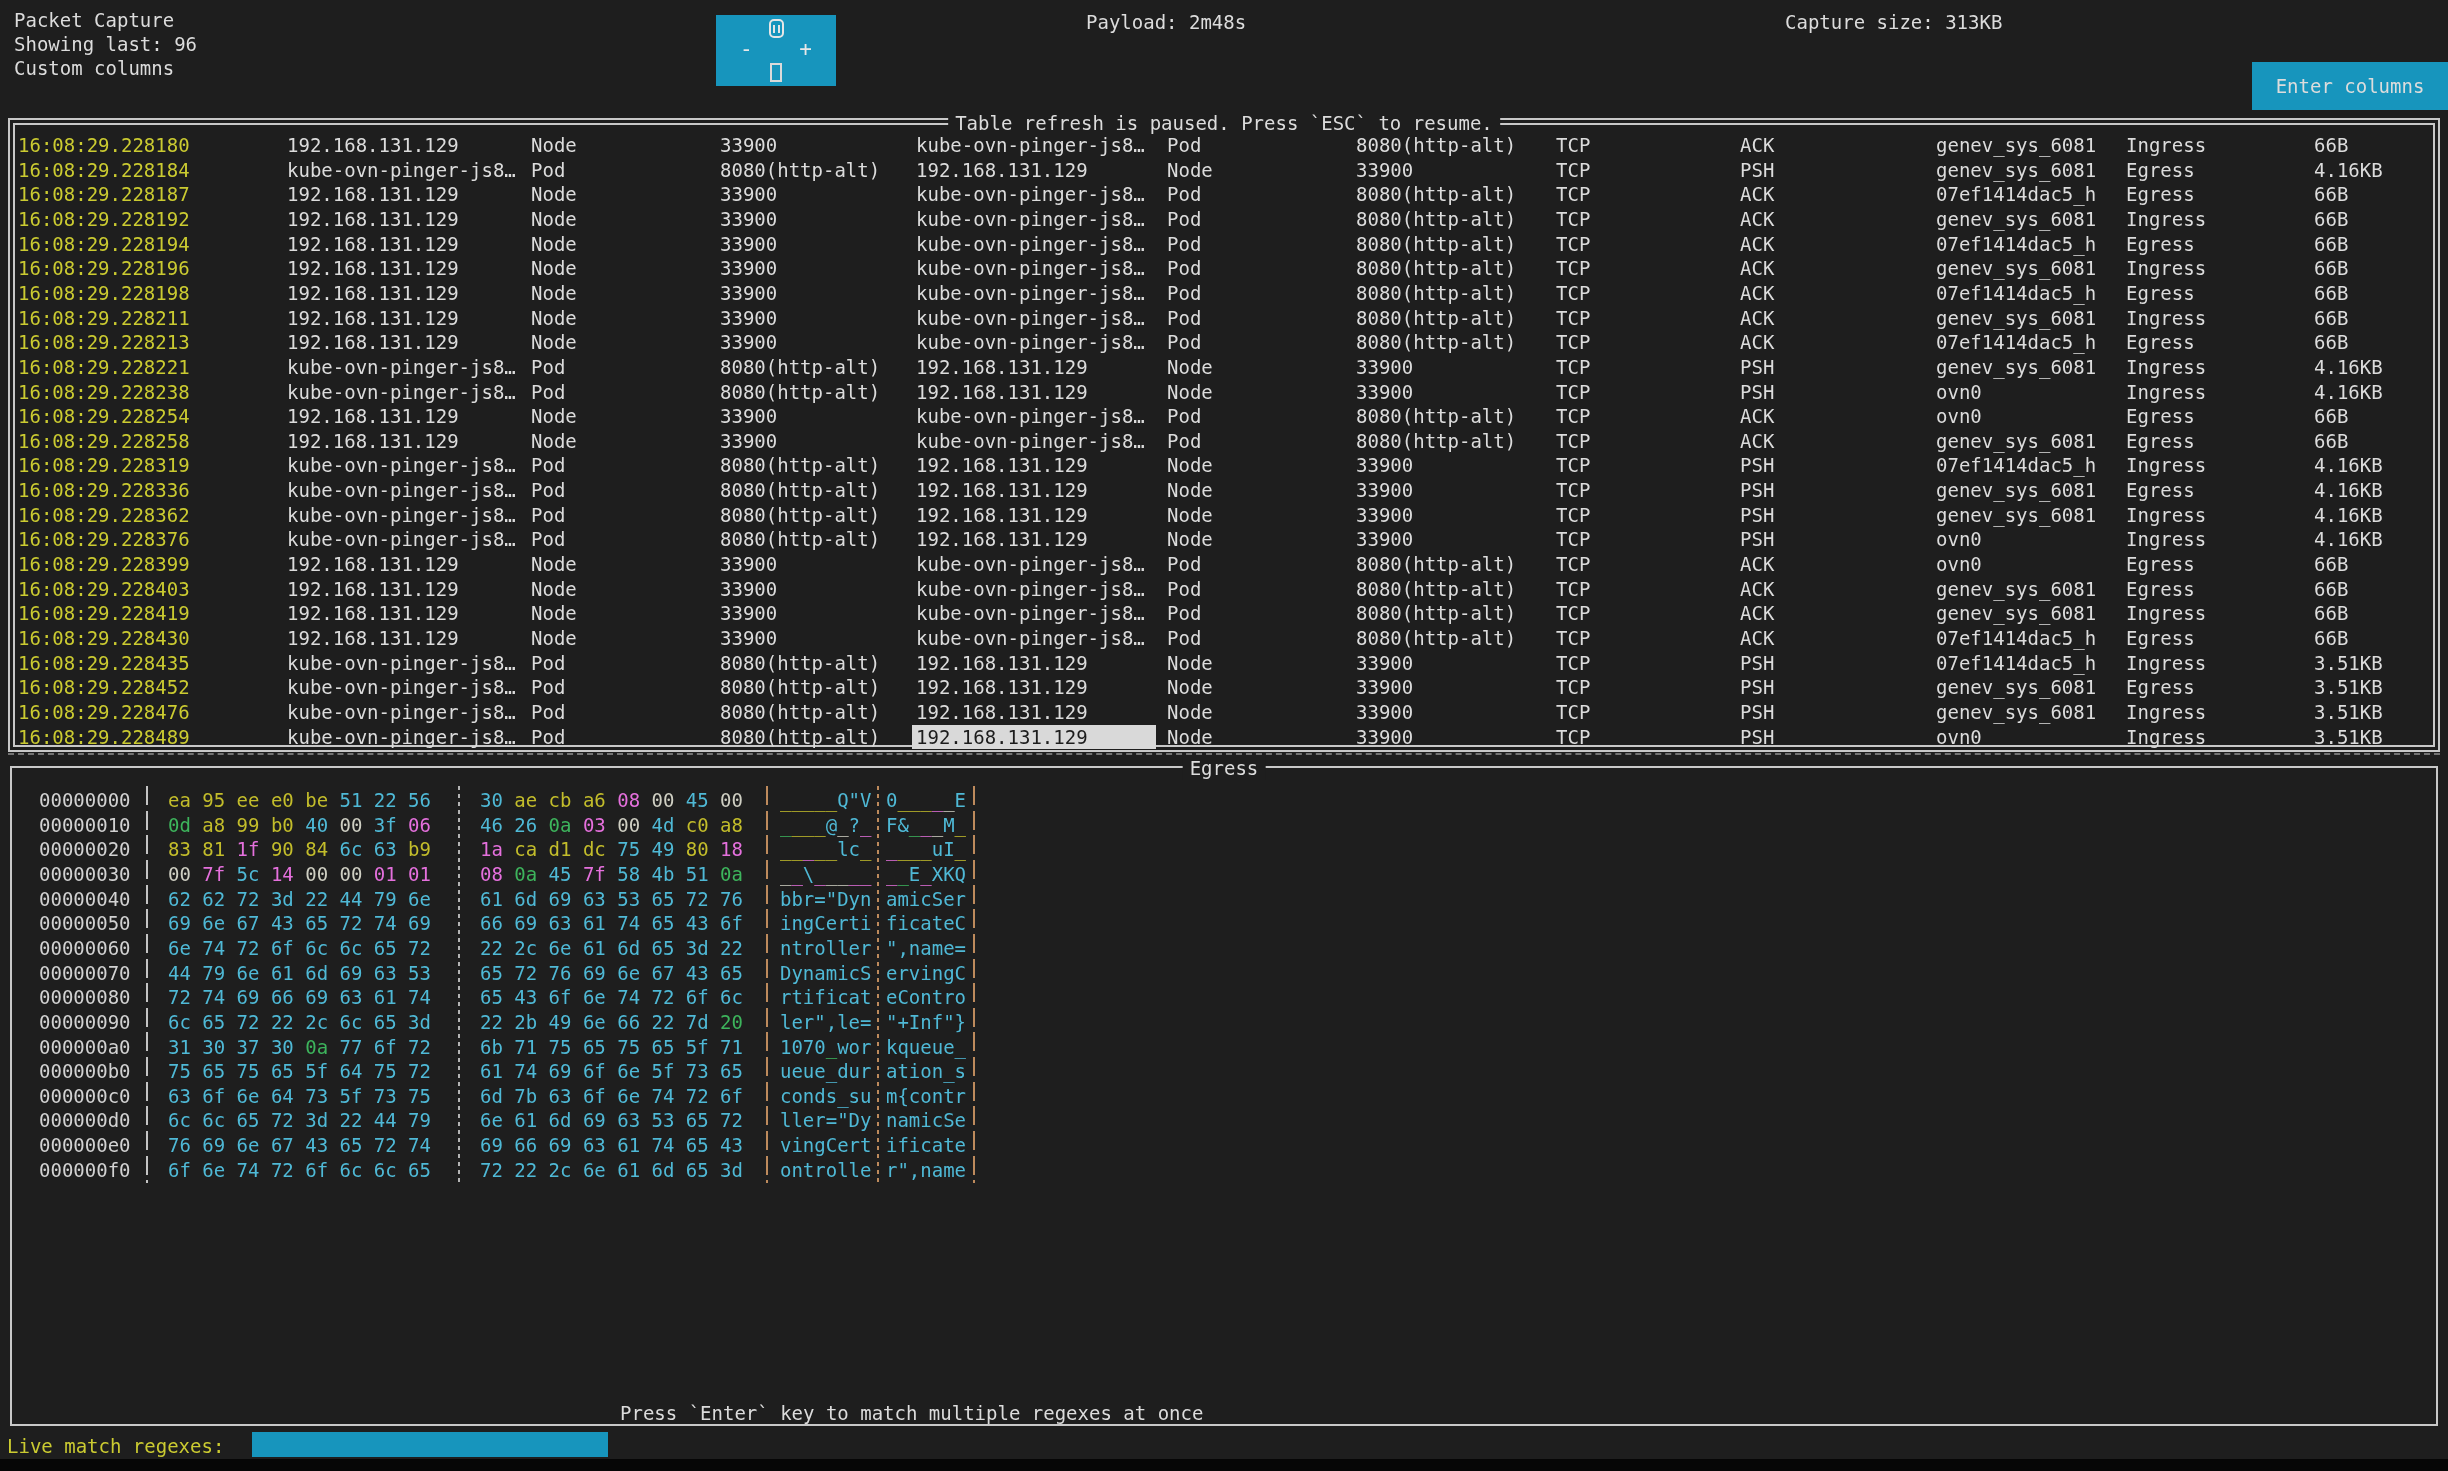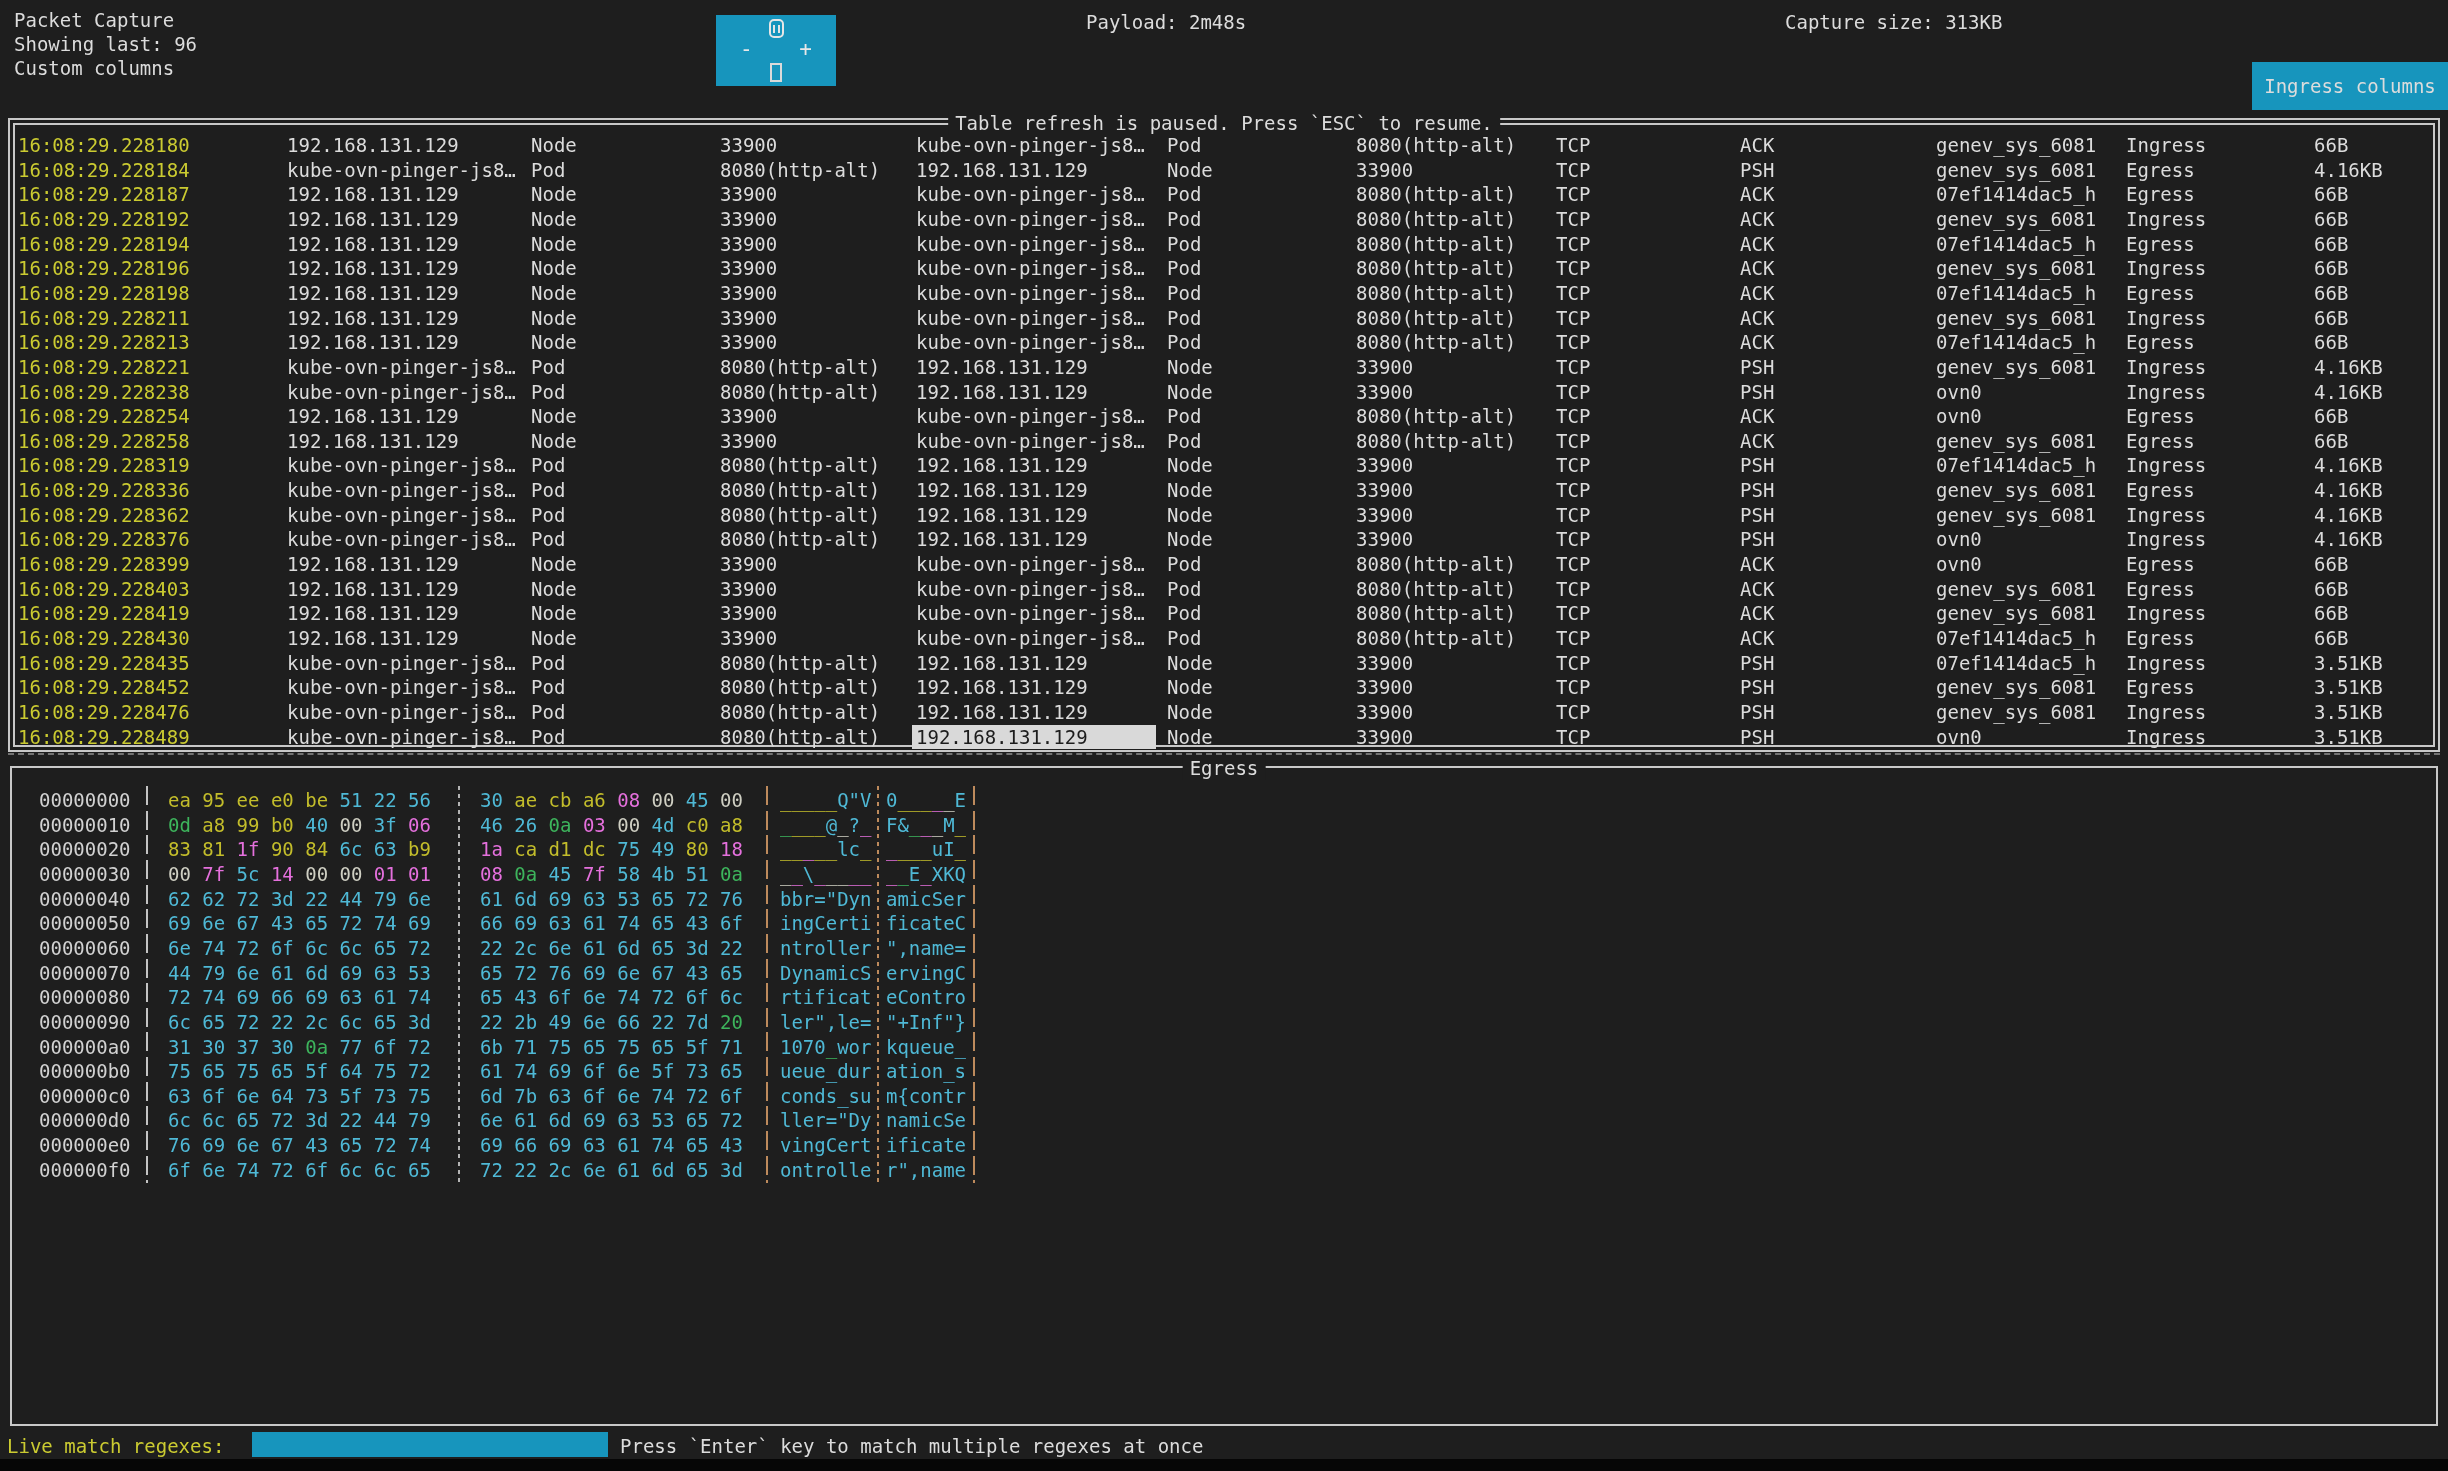--- a/index.html
+++ b/index.html
@@ -68,21 +68,21 @@
   .b-null{color:var(--hx-null)} .b-ws{color:var(--hx-ws)} .b-print{color:var(--hx-print)}
   .b-ctl{color:var(--hx-ctl)} .b-hi{color:var(--hx-hi)}
   .vbar{position:absolute;width:2px;top:18px;height:397px}
   .vbar.gray-solid{background:repeating-linear-gradient(to bottom,#c4c4c4 0 19px,transparent 19px 24.65px)}
   .vbar.gray-dash{background:repeating-linear-gradient(to bottom,#b5b5b5 0 4px,transparent 4px 8px)}
   .vbar.or-solid{background:repeating-linear-gradient(to bottom,var(--orange) 0 19px,transparent 19px 24.65px)}
   .vbar.or-dash{background:repeating-linear-gradient(to bottom,var(--orange) 0 4px,transparent 4px 8px)}
   
   .regex-label{left:7px;top:1434px;color:var(--yellow)}
   .regex-input{left:252px;top:1432px;width:356px;height:25px;background:var(--accent);cursor:text}
-  .regex-hint{left:620px;top:1434px}
+  .regex-hint{left:620px;top:1401px}
   .bottom-strip{left:0;top:1459px;width:2448px;height:12px;background:#060606}
 </style>
 </head>
 <body>
 
 <div>
 
   <div class="abs hdr-line1">Packet Capture</div>
   <div class="abs hdr-line2">Showing last: 96</div>
   <div class="abs hdr-line3">Custom columns</div>
@@ -95,21 +95,21 @@
       <span class="zw-minus">-</span>
       <span class="zw-plus">+</span>
     </div>
     <div class="zw-row">
       <span class="tofu"></span>
     </div>
   </div>
 
   <div class="abs duration">Payload: 2m48s</div>
   <div class="abs capsize">Capture size: 313KB</div>
-  <div class="abs manage-btn">Ingress columns</div>
+  <div class="abs manage-btn">Enter columns</div>
 
   <div class="abs table-panel">
     <div class="panel-title">Table refresh is paused. Press `ESC` to resume.</div>
     <div id="rows"><div class="trow" style="top: 0px;"><span class="cell c-time" style="left: -1px;">16:08:29.228180</span><span class="cell" style="left: 268px;">192.168.131.129</span><span class="cell" style="left: 512px;">Node</span><span class="cell" style="left: 701px;">33900</span><span class="cell" style="left: 897px;">kube-ovn-pinger-js8…</span><span class="cell" style="left: 1148px;">Pod</span><span class="cell" style="left: 1337px;">8080(http-alt)</span><span class="cell" style="left: 1537px;">TCP</span><span class="cell" style="left: 1721px;">ACK</span><span class="cell" style="left: 1917px;">genev_sys_6081</span><span class="cell" style="left: 2107px;">Ingress</span><span class="cell" style="left: 2295px;">66B</span></div><div class="trow" style="top: 24.65px;"><span class="cell c-time" style="left: -1px;">16:08:29.228184</span><span class="cell" style="left: 268px;">kube-ovn-pinger-js8…</span><span class="cell" style="left: 512px;">Pod</span><span class="cell" style="left: 701px;">8080(http-alt)</span><span class="cell" style="left: 897px;">192.168.131.129</span><span class="cell" style="left: 1148px;">Node</span><span class="cell" style="left: 1337px;">33900</span><span class="cell" style="left: 1537px;">TCP</span><span class="cell" style="left: 1721px;">PSH</span><span class="cell" style="left: 1917px;">genev_sys_6081</span><span class="cell" style="left: 2107px;">Egress</span><span class="cell" style="left: 2295px;">4.16KB</span></div><div class="trow" style="top: 49.3px;"><span class="cell c-time" style="left: -1px;">16:08:29.228187</span><span class="cell" style="left: 268px;">192.168.131.129</span><span class="cell" style="left: 512px;">Node</span><span class="cell" style="left: 701px;">33900</span><span class="cell" style="left: 897px;">kube-ovn-pinger-js8…</span><span class="cell" style="left: 1148px;">Pod</span><span class="cell" style="left: 1337px;">8080(http-alt)</span><span class="cell" style="left: 1537px;">TCP</span><span class="cell" style="left: 1721px;">ACK</span><span class="cell" style="left: 1917px;">07ef1414dac5_h</span><span class="cell" style="left: 2107px;">Egress</span><span class="cell" style="left: 2295px;">66B</span></div><div class="trow" style="top: 73.95px;"><span class="cell c-time" style="left: -1px;">16:08:29.228192</span><span class="cell" style="left: 268px;">192.168.131.129</span><span class="cell" style="left: 512px;">Node</span><span class="cell" style="left: 701px;">33900</span><span class="cell" style="left: 897px;">kube-ovn-pinger-js8…</span><span class="cell" style="left: 1148px;">Pod</span><span class="cell" style="left: 1337px;">8080(http-alt)</span><span class="cell" style="left: 1537px;">TCP</span><span class="cell" style="left: 1721px;">ACK</span><span class="cell" style="left: 1917px;">genev_sys_6081</span><span class="cell" style="left: 2107px;">Ingress</span><span class="cell" style="left: 2295px;">66B</span></div><div class="trow" style="top: 98.6px;"><span class="cell c-time" style="left: -1px;">16:08:29.228194</span><span class="cell" style="left: 268px;">192.168.131.129</span><span class="cell" style="left: 512px;">Node</span><span class="cell" style="left: 701px;">33900</span><span class="cell" style="left: 897px;">kube-ovn-pinger-js8…</span><span class="cell" style="left: 1148px;">Pod</span><span class="cell" style="left: 1337px;">8080(http-alt)</span><span class="cell" style="left: 1537px;">TCP</span><span class="cell" style="left: 1721px;">ACK</span><span class="cell" style="left: 1917px;">07ef1414dac5_h</span><span class="cell" style="left: 2107px;">Egress</span><span class="cell" style="left: 2295px;">66B</span></div><div class="trow" style="top: 123.25px;"><span class="cell c-time" style="left: -1px;">16:08:29.228196</span><span class="cell" style="left: 268px;">192.168.131.129</span><span class="cell" style="left: 512px;">Node</span><span class="cell" style="left: 701px;">33900</span><span class="cell" style="left: 897px;">kube-ovn-pinger-js8…</span><span class="cell" style="left: 1148px;">Pod</span><span class="cell" style="left: 1337px;">8080(http-alt)</span><span class="cell" style="left: 1537px;">TCP</span><span class="cell" style="left: 1721px;">ACK</span><span class="cell" style="left: 1917px;">genev_sys_6081</span><span class="cell" style="left: 2107px;">Ingress</span><span class="cell" style="left: 2295px;">66B</span></div><div class="trow" style="top: 147.9px;"><span class="cell c-time" style="left: -1px;">16:08:29.228198</span><span class="cell" style="left: 268px;">192.168.131.129</span><span class="cell" style="left: 512px;">Node</span><span class="cell" style="left: 701px;">33900</span><span class="cell" style="left: 897px;">kube-ovn-pinger-js8…</span><span class="cell" style="left: 1148px;">Pod</span><span class="cell" style="left: 1337px;">8080(http-alt)</span><span class="cell" style="left: 1537px;">TCP</span><span class="cell" style="left: 1721px;">ACK</span><span class="cell" style="left: 1917px;">07ef1414dac5_h</span><span class="cell" style="left: 2107px;">Egress</span><span class="cell" style="left: 2295px;">66B</span></div><div class="trow" style="top: 172.55px;"><span class="cell c-time" style="left: -1px;">16:08:29.228211</span><span class="cell" style="left: 268px;">192.168.131.129</span><span class="cell" style="left: 512px;">Node</span><span class="cell" style="left: 701px;">33900</span><span class="cell" style="left: 897px;">kube-ovn-pinger-js8…</span><span class="cell" style="left: 1148px;">Pod</span><span class="cell" style="left: 1337px;">8080(http-alt)</span><span class="cell" style="left: 1537px;">TCP</span><span class="cell" style="left: 1721px;">ACK</span><span class="cell" style="left: 1917px;">genev_sys_6081</span><span class="cell" style="left: 2107px;">Ingress</span><span class="cell" style="left: 2295px;">66B</span></div><div class="trow" style="top: 197.2px;"><span class="cell c-time" style="left: -1px;">16:08:29.228213</span><span class="cell" style="left: 268px;">192.168.131.129</span><span class="cell" style="left: 512px;">Node</span><span class="cell" style="left: 701px;">33900</span><span class="cell" style="left: 897px;">kube-ovn-pinger-js8…</span><span class="cell" style="left: 1148px;">Pod</span><span class="cell" style="left: 1337px;">8080(http-alt)</span><span class="cell" style="left: 1537px;">TCP</span><span class="cell" style="left: 1721px;">ACK</span><span class="cell" style="left: 1917px;">07ef1414dac5_h</span><span class="cell" style="left: 2107px;">Egress</span><span class="cell" style="left: 2295px;">66B</span></div><div class="trow" style="top: 221.85px;"><span class="cell c-time" style="left: -1px;">16:08:29.228221</span><span class="cell" style="left: 268px;">kube-ovn-pinger-js8…</span><span class="cell" style="left: 512px;">Pod</span><span class="cell" style="left: 701px;">8080(http-alt)</span><span class="cell" style="left: 897px;">192.168.131.129</span><span class="cell" style="left: 1148px;">Node</span><span class="cell" style="left: 1337px;">33900</span><span class="cell" style="left: 1537px;">TCP</span><span class="cell" style="left: 1721px;">PSH</span><span class="cell" style="left: 1917px;">genev_sys_6081</span><span class="cell" style="left: 2107px;">Ingress</span><span class="cell" style="left: 2295px;">4.16KB</span></div><div class="trow" style="top: 246.5px;"><span class="cell c-time" style="left: -1px;">16:08:29.228238</span><span class="cell" style="left: 268px;">kube-ovn-pinger-js8…</span><span class="cell" style="left: 512px;">Pod</span><span class="cell" style="left: 701px;">8080(http-alt)</span><span class="cell" style="left: 897px;">192.168.131.129</span><span class="cell" style="left: 1148px;">Node</span><span class="cell" style="left: 1337px;">33900</span><span class="cell" style="left: 1537px;">TCP</span><span class="cell" style="left: 1721px;">PSH</span><span class="cell" style="left: 1917px;">ovn0</span><span class="cell" style="left: 2107px;">Ingress</span><span class="cell" style="left: 2295px;">4.16KB</span></div><div class="trow" style="top: 271.15px;"><span class="cell c-time" style="left: -1px;">16:08:29.228254</span><span class="cell" style="left: 268px;">192.168.131.129</span><span class="cell" style="left: 512px;">Node</span><span class="cell" style="left: 701px;">33900</span><span class="cell" style="left: 897px;">kube-ovn-pinger-js8…</span><span class="cell" style="left: 1148px;">Pod</span><span class="cell" style="left: 1337px;">8080(http-alt)</span><span class="cell" style="left: 1537px;">TCP</span><span class="cell" style="left: 1721px;">ACK</span><span class="cell" style="left: 1917px;">ovn0</span><span class="cell" style="left: 2107px;">Egress</span><span class="cell" style="left: 2295px;">66B</span></div><div class="trow" style="top: 295.8px;"><span class="cell c-time" style="left: -1px;">16:08:29.228258</span><span class="cell" style="left: 268px;">192.168.131.129</span><span class="cell" style="left: 512px;">Node</span><span class="cell" style="left: 701px;">33900</span><span class="cell" style="left: 897px;">kube-ovn-pinger-js8…</span><span class="cell" style="left: 1148px;">Pod</span><span class="cell" style="left: 1337px;">8080(http-alt)</span><span class="cell" style="left: 1537px;">TCP</span><span class="cell" style="left: 1721px;">ACK</span><span class="cell" style="left: 1917px;">genev_sys_6081</span><span class="cell" style="left: 2107px;">Egress</span><span class="cell" style="left: 2295px;">66B</span></div><div class="trow" style="top: 320.45px;"><span class="cell c-time" style="left: -1px;">16:08:29.228319</span><span class="cell" style="left: 268px;">kube-ovn-pinger-js8…</span><span class="cell" style="left: 512px;">Pod</span><span class="cell" style="left: 701px;">8080(http-alt)</span><span class="cell" style="left: 897px;">192.168.131.129</span><span class="cell" style="left: 1148px;">Node</span><span class="cell" style="left: 1337px;">33900</span><span class="cell" style="left: 1537px;">TCP</span><span class="cell" style="left: 1721px;">PSH</span><span class="cell" style="left: 1917px;">07ef1414dac5_h</span><span class="cell" style="left: 2107px;">Ingress</span><span class="cell" style="left: 2295px;">4.16KB</span></div><div class="trow" style="top: 345.1px;"><span class="cell c-time" style="left: -1px;">16:08:29.228336</span><span class="cell" style="left: 268px;">kube-ovn-pinger-js8…</span><span class="cell" style="left: 512px;">Pod</span><span class="cell" style="left: 701px;">8080(http-alt)</span><span class="cell" style="left: 897px;">192.168.131.129</span><span class="cell" style="left: 1148px;">Node</span><span class="cell" style="left: 1337px;">33900</span><span class="cell" style="left: 1537px;">TCP</span><span class="cell" style="left: 1721px;">PSH</span><span class="cell" style="left: 1917px;">genev_sys_6081</span><span class="cell" style="left: 2107px;">Egress</span><span class="cell" style="left: 2295px;">4.16KB</span></div><div class="trow" style="top: 369.75px;"><span class="cell c-time" style="left: -1px;">16:08:29.228362</span><span class="cell" style="left: 268px;">kube-ovn-pinger-js8…</span><span class="cell" style="left: 512px;">Pod</span><span class="cell" style="left: 701px;">8080(http-alt)</span><span class="cell" style="left: 897px;">192.168.131.129</span><span class="cell" style="left: 1148px;">Node</span><span class="cell" style="left: 1337px;">33900</span><span class="cell" style="left: 1537px;">TCP</span><span class="cell" style="left: 1721px;">PSH</span><span class="cell" style="left: 1917px;">genev_sys_6081</span><span class="cell" style="left: 2107px;">Ingress</span><span class="cell" style="left: 2295px;">4.16KB</span></div><div class="trow" style="top: 394.4px;"><span class="cell c-time" style="left: -1px;">16:08:29.228376</span><span class="cell" style="left: 268px;">kube-ovn-pinger-js8…</span><span class="cell" style="left: 512px;">Pod</span><span class="cell" style="left: 701px;">8080(http-alt)</span><span class="cell" style="left: 897px;">192.168.131.129</span><span class="cell" style="left: 1148px;">Node</span><span class="cell" style="left: 1337px;">33900</span><span class="cell" style="left: 1537px;">TCP</span><span class="cell" style="left: 1721px;">PSH</span><span class="cell" style="left: 1917px;">ovn0</span><span class="cell" style="left: 2107px;">Ingress</span><span class="cell" style="left: 2295px;">4.16KB</span></div><div class="trow" style="top: 419.05px;"><span class="cell c-time" style="left: -1px;">16:08:29.228399</span><span class="cell" style="left: 268px;">192.168.131.129</span><span class="cell" style="left: 512px;">Node</span><span class="cell" style="left: 701px;">33900</span><span class="cell" style="left: 897px;">kube-ovn-pinger-js8…</span><span class="cell" style="left: 1148px;">Pod</span><span class="cell" style="left: 1337px;">8080(http-alt)</span><span class="cell" style="left: 1537px;">TCP</span><span class="cell" style="left: 1721px;">ACK</span><span class="cell" style="left: 1917px;">ovn0</span><span class="cell" style="left: 2107px;">Egress</span><span class="cell" style="left: 2295px;">66B</span></div><div class="trow" style="top: 443.7px;"><span class="cell c-time" style="left: -1px;">16:08:29.228403</span><span class="cell" style="left: 268px;">192.168.131.129</span><span class="cell" style="left: 512px;">Node</span><span class="cell" style="left: 701px;">33900</span><span class="cell" style="left: 897px;">kube-ovn-pinger-js8…</span><span class="cell" style="left: 1148px;">Pod</span><span class="cell" style="left: 1337px;">8080(http-alt)</span><span class="cell" style="left: 1537px;">TCP</span><span class="cell" style="left: 1721px;">ACK</span><span class="cell" style="left: 1917px;">genev_sys_6081</span><span class="cell" style="left: 2107px;">Egress</span><span class="cell" style="left: 2295px;">66B</span></div><div class="trow" style="top: 468.35px;"><span class="cell c-time" style="left: -1px;">16:08:29.228419</span><span class="cell" style="left: 268px;">192.168.131.129</span><span class="cell" style="left: 512px;">Node</span><span class="cell" style="left: 701px;">33900</span><span class="cell" style="left: 897px;">kube-ovn-pinger-js8…</span><span class="cell" style="left: 1148px;">Pod</span><span class="cell" style="left: 1337px;">8080(http-alt)</span><span class="cell" style="left: 1537px;">TCP</span><span class="cell" style="left: 1721px;">ACK</span><span class="cell" style="left: 1917px;">genev_sys_6081</span><span class="cell" style="left: 2107px;">Ingress</span><span class="cell" style="left: 2295px;">66B</span></div><div class="trow" style="top: 493px;"><span class="cell c-time" style="left: -1px;">16:08:29.228430</span><span class="cell" style="left: 268px;">192.168.131.129</span><span class="cell" style="left: 512px;">Node</span><span class="cell" style="left: 701px;">33900</span><span class="cell" style="left: 897px;">kube-ovn-pinger-js8…</span><span class="cell" style="left: 1148px;">Pod</span><span class="cell" style="left: 1337px;">8080(http-alt)</span><span class="cell" style="left: 1537px;">TCP</span><span class="cell" style="left: 1721px;">ACK</span><span class="cell" style="left: 1917px;">07ef1414dac5_h</span><span class="cell" style="left: 2107px;">Egress</span><span class="cell" style="left: 2295px;">66B</span></div><div class="trow" style="top: 517.65px;"><span class="cell c-time" style="left: -1px;">16:08:29.228435</span><span class="cell" style="left: 268px;">kube-ovn-pinger-js8…</span><span class="cell" style="left: 512px;">Pod</span><span class="cell" style="left: 701px;">8080(http-alt)</span><span class="cell" style="left: 897px;">192.168.131.129</span><span class="cell" style="left: 1148px;">Node</span><span class="cell" style="left: 1337px;">33900</span><span class="cell" style="left: 1537px;">TCP</span><span class="cell" style="left: 1721px;">PSH</span><span class="cell" style="left: 1917px;">07ef1414dac5_h</span><span class="cell" style="left: 2107px;">Ingress</span><span class="cell" style="left: 2295px;">3.51KB</span></div><div class="trow" style="top: 542.3px;"><span class="cell c-time" style="left: -1px;">16:08:29.228452</span><span class="cell" style="left: 268px;">kube-ovn-pinger-js8…</span><span class="cell" style="left: 512px;">Pod</span><span class="cell" style="left: 701px;">8080(http-alt)</span><span class="cell" style="left: 897px;">192.168.131.129</span><span class="cell" style="left: 1148px;">Node</span><span class="cell" style="left: 1337px;">33900</span><span class="cell" style="left: 1537px;">TCP</span><span class="cell" style="left: 1721px;">PSH</span><span class="cell" style="left: 1917px;">genev_sys_6081</span><span class="cell" style="left: 2107px;">Egress</span><span class="cell" style="left: 2295px;">3.51KB</span></div><div class="trow" style="top: 566.95px;"><span class="cell c-time" style="left: -1px;">16:08:29.228476</span><span class="cell" style="left: 268px;">kube-ovn-pinger-js8…</span><span class="cell" style="left: 512px;">Pod</span><span class="cell" style="left: 701px;">8080(http-alt)</span><span class="cell" style="left: 897px;">192.168.131.129</span><span class="cell" style="left: 1148px;">Node</span><span class="cell" style="left: 1337px;">33900</span><span class="cell" style="left: 1537px;">TCP</span><span class="cell" style="left: 1721px;">PSH</span><span class="cell" style="left: 1917px;">genev_sys_6081</span><span class="cell" style="left: 2107px;">Ingress</span><span class="cell" style="left: 2295px;">3.51KB</span></div><div class="trow" style="top: 591.6px;"><span class="cell c-time" style="left: -1px;">16:08:29.228489</span><span class="cell" style="left: 268px;">kube-ovn-pinger-js8…</span><span class="cell" style="left: 512px;">Pod</span><span class="cell" style="left: 701px;">8080(http-alt)</span><span class="cell hl" style="left: 897px;">192.168.131.129</span><span class="cell" style="left: 1148px;">Node</span><span class="cell" style="left: 1337px;">33900</span><span class="cell" style="left: 1537px;">TCP</span><span class="cell" style="left: 1721px;">PSH</span><span class="cell" style="left: 1917px;">ovn0</span><span class="cell" style="left: 2107px;">Ingress</span><span class="cell" style="left: 2295px;">3.51KB</span></div></div>
   </div>
   <div class="abs hscrollbar"></div>
 
   <div class="abs payload-panel">
     <div class="panel-title">Egress</div>
     <div id="hexrows"><div class="hexrow" style="top: 20px;"><span class="offset" style="left: 27px;">00000000</span><span class="hb b-hi" style="left: 156px;">ea</span><span class="hb b-hi" style="left: 190.3px;">95</span><span class="hb b-hi" style="left: 224.6px;">ee</span><span class="hb b-hi" style="left: 258.9px;">e0</span><span class="hb b-hi" style="left: 293.2px;">be</span><span class="hb b-print" style="left: 327.5px;">51</span><span class="hb b-print" style="left: 361.8px;">22</span><span class="hb b-print" style="left: 396.1px;">56</span><span class="hb b-print" style="left: 468px;">30</span><span class="hb b-hi" style="left: 502.3px;">ae</span><span class="hb b-hi" style="left: 536.6px;">cb</span><span class="hb b-hi" style="left: 570.9px;">a6</span><span class="hb b-ctl" style="left: 605.2px;">08</span><span class="hb b-null" style="left: 639.5px;">00</span><span class="hb b-print" style="left: 673.8px;">45</span><span class="hb b-null" style="left: 708.1px;">00</span><span class="ac b-hi" style="left: 768px;">_</span><span class="ac b-hi" style="left: 779.43px;">_</span><span class="ac b-hi" style="left: 790.86px;">_</span><span class="ac b-hi" style="left: 802.29px;">_</span><span class="ac b-hi" style="left: 813.72px;">_</span><span class="ac b-print" style="left: 825.15px;">Q</span><span class="ac b-print" style="left: 836.58px;">"</span><span class="ac b-print" style="left: 848.01px;">V</span><span class="ac b-print" style="left: 874px;">0</span><span class="ac b-hi" style="left: 885.43px;">_</span><span class="ac b-hi" style="left: 896.86px;">_</span><span class="ac b-hi" style="left: 908.29px;">_</span><span class="ac b-ctl" style="left: 919.72px;">_</span><span class="ac b-null" style="left: 931.15px;">_</span><span class="ac b-print" style="left: 942.58px;">E</span></div><div class="hexrow" style="top: 44.65px;"><span class="offset" style="left: 27px;">00000010</span><span class="hb b-ws" style="left: 156px;">0d</span><span class="hb b-hi" style="left: 190.3px;">a8</span><span class="hb b-hi" style="left: 224.6px;">99</span><span class="hb b-hi" style="left: 258.9px;">b0</span><span class="hb b-print" style="left: 293.2px;">40</span><span class="hb b-null" style="left: 327.5px;">00</span><span class="hb b-print" style="left: 361.8px;">3f</span><span class="hb b-ctl" style="left: 396.1px;">06</span><span class="hb b-print" style="left: 468px;">46</span><span class="hb b-print" style="left: 502.3px;">26</span><span class="hb b-ws" style="left: 536.6px;">0a</span><span class="hb b-ctl" style="left: 570.9px;">03</span><span class="hb b-null" style="left: 605.2px;">00</span><span class="hb b-print" style="left: 639.5px;">4d</span><span class="hb b-hi" style="left: 673.8px;">c0</span><span class="hb b-hi" style="left: 708.1px;">a8</span><span class="ac b-ws" style="left: 768px;">_</span><span class="ac b-hi" style="left: 779.43px;">_</span><span class="ac b-hi" style="left: 790.86px;">_</span><span class="ac b-hi" style="left: 802.29px;">_</span><span class="ac b-print" style="left: 813.72px;">@</span><span class="ac b-null" style="left: 825.15px;">_</span><span class="ac b-print" style="left: 836.58px;">?</span><span class="ac b-ctl" style="left: 848.01px;">_</span><span class="ac b-print" style="left: 874px;">F</span><span class="ac b-print" style="left: 885.43px;">&amp;</span><span class="ac b-ws" style="left: 896.86px;">_</span><span class="ac b-ctl" style="left: 908.29px;">_</span><span class="ac b-null" style="left: 919.72px;">_</span><span class="ac b-print" style="left: 931.15px;">M</span><span class="ac b-hi" style="left: 942.58px;">_</span></div><div class="hexrow" style="top: 69.3px;"><span class="offset" style="left: 27px;">00000020</span><span class="hb b-hi" style="left: 156px;">83</span><span class="hb b-hi" style="left: 190.3px;">81</span><span class="hb b-ctl" style="left: 224.6px;">1f</span><span class="hb b-hi" style="left: 258.9px;">90</span><span class="hb b-hi" style="left: 293.2px;">84</span><span class="hb b-print" style="left: 327.5px;">6c</span><span class="hb b-print" style="left: 361.8px;">63</span><span class="hb b-hi" style="left: 396.1px;">b9</span><span class="hb b-ctl" style="left: 468px;">1a</span><span class="hb b-hi" style="left: 502.3px;">ca</span><span class="hb b-hi" style="left: 536.6px;">d1</span><span class="hb b-hi" style="left: 570.9px;">dc</span><span class="hb b-print" style="left: 605.2px;">75</span><span class="hb b-print" style="left: 639.5px;">49</span><span class="hb b-hi" style="left: 673.8px;">80</span><span class="hb b-ctl" style="left: 708.1px;">18</span><span class="ac b-hi" style="left: 768px;">_</span><span class="ac b-hi" style="left: 779.43px;">_</span><span class="ac b-ctl" style="left: 790.86px;">_</span><span class="ac b-hi" style="left: 802.29px;">_</span><span class="ac b-hi" style="left: 813.72px;">_</span><span class="ac b-print" style="left: 825.15px;">l</span><span class="ac b-print" style="left: 836.58px;">c</span><span class="ac b-hi" style="left: 848.01px;">_</span><span class="ac b-ctl" style="left: 874px;">_</span><span class="ac b-hi" style="left: 885.43px;">_</span><span class="ac b-hi" style="left: 896.86px;">_</span><span class="ac b-hi" style="left: 908.29px;">_</span><span class="ac b-print" style="left: 919.72px;">u</span><span class="ac b-print" style="left: 931.15px;">I</span><span class="ac b-hi" style="left: 942.58px;">_</span></div><div class="hexrow" style="top: 93.95px;"><span class="offset" style="left: 27px;">00000030</span><span class="hb b-null" style="left: 156px;">00</span><span class="hb b-ctl" style="left: 190.3px;">7f</span><span class="hb b-print" style="left: 224.6px;">5c</span><span class="hb b-ctl" style="left: 258.9px;">14</span><span class="hb b-null" style="left: 293.2px;">00</span><span class="hb b-null" style="left: 327.5px;">00</span><span class="hb b-ctl" style="left: 361.8px;">01</span><span class="hb b-ctl" style="left: 396.1px;">01</span><span class="hb b-ctl" style="left: 468px;">08</span><span class="hb b-ws" style="left: 502.3px;">0a</span><span class="hb b-print" style="left: 536.6px;">45</span><span class="hb b-ctl" style="left: 570.9px;">7f</span><span class="hb b-print" style="left: 605.2px;">58</span><span class="hb b-print" style="left: 639.5px;">4b</span><span class="hb b-print" style="left: 673.8px;">51</span><span class="hb b-ws" style="left: 708.1px;">0a</span><span class="ac b-null" style="left: 768px;">_</span><span class="ac b-ctl" style="left: 779.43px;">_</span><span class="ac b-print" style="left: 790.86px;">\</span><span class="ac b-ctl" style="left: 802.29px;">_</span><span class="ac b-null" style="left: 813.72px;">_</span><span class="ac b-null" style="left: 825.15px;">_</span><span class="ac b-ctl" style="left: 836.58px;">_</span><span class="ac b-ctl" style="left: 848.01px;">_</span><span class="ac b-ctl" style="left: 874px;">_</span><span class="ac b-ws" style="left: 885.43px;">_</span><span class="ac b-print" style="left: 896.86px;">E</span><span class="ac b-ctl" style="left: 908.29px;">_</span><span class="ac b-print" style="left: 919.72px;">X</span><span class="ac b-print" style="left: 931.15px;">K</span><span class="ac b-print" style="left: 942.58px;">Q</span></div><div class="hexrow" style="top: 118.6px;"><span class="offset" style="left: 27px;">00000040</span><span class="hb b-print" style="left: 156px;">62</span><span class="hb b-print" style="left: 190.3px;">62</span><span class="hb b-print" style="left: 224.6px;">72</span><span class="hb b-print" style="left: 258.9px;">3d</span><span class="hb b-print" style="left: 293.2px;">22</span><span class="hb b-print" style="left: 327.5px;">44</span><span class="hb b-print" style="left: 361.8px;">79</span><span class="hb b-print" style="left: 396.1px;">6e</span><span class="hb b-print" style="left: 468px;">61</span><span class="hb b-print" style="left: 502.3px;">6d</span><span class="hb b-print" style="left: 536.6px;">69</span><span class="hb b-print" style="left: 570.9px;">63</span><span class="hb b-print" style="left: 605.2px;">53</span><span class="hb b-print" style="left: 639.5px;">65</span><span class="hb b-print" style="left: 673.8px;">72</span><span class="hb b-print" style="left: 708.1px;">76</span><span class="ac b-print" style="left: 768px;">b</span><span class="ac b-print" style="left: 779.43px;">b</span><span class="ac b-print" style="left: 790.86px;">r</span><span class="ac b-print" style="left: 802.29px;">=</span><span class="ac b-print" style="left: 813.72px;">"</span><span class="ac b-print" style="left: 825.15px;">D</span><span class="ac b-print" style="left: 836.58px;">y</span><span class="ac b-print" style="left: 848.01px;">n</span><span class="ac b-print" style="left: 874px;">a</span><span class="ac b-print" style="left: 885.43px;">m</span><span class="ac b-print" style="left: 896.86px;">i</span><span class="ac b-print" style="left: 908.29px;">c</span><span class="ac b-print" style="left: 919.72px;">S</span><span class="ac b-print" style="left: 931.15px;">e</span><span class="ac b-print" style="left: 942.58px;">r</span></div><div class="hexrow" style="top: 143.25px;"><span class="offset" style="left: 27px;">00000050</span><span class="hb b-print" style="left: 156px;">69</span><span class="hb b-print" style="left: 190.3px;">6e</span><span class="hb b-print" style="left: 224.6px;">67</span><span class="hb b-print" style="left: 258.9px;">43</span><span class="hb b-print" style="left: 293.2px;">65</span><span class="hb b-print" style="left: 327.5px;">72</span><span class="hb b-print" style="left: 361.8px;">74</span><span class="hb b-print" style="left: 396.1px;">69</span><span class="hb b-print" style="left: 468px;">66</span><span class="hb b-print" style="left: 502.3px;">69</span><span class="hb b-print" style="left: 536.6px;">63</span><span class="hb b-print" style="left: 570.9px;">61</span><span class="hb b-print" style="left: 605.2px;">74</span><span class="hb b-print" style="left: 639.5px;">65</span><span class="hb b-print" style="left: 673.8px;">43</span><span class="hb b-print" style="left: 708.1px;">6f</span><span class="ac b-print" style="left: 768px;">i</span><span class="ac b-print" style="left: 779.43px;">n</span><span class="ac b-print" style="left: 790.86px;">g</span><span class="ac b-print" style="left: 802.29px;">C</span><span class="ac b-print" style="left: 813.72px;">e</span><span class="ac b-print" style="left: 825.15px;">r</span><span class="ac b-print" style="left: 836.58px;">t</span><span class="ac b-print" style="left: 848.01px;">i</span><span class="ac b-print" style="left: 874px;">f</span><span class="ac b-print" style="left: 885.43px;">i</span><span class="ac b-print" style="left: 896.86px;">c</span><span class="ac b-print" style="left: 908.29px;">a</span><span class="ac b-print" style="left: 919.72px;">t</span><span class="ac b-print" style="left: 931.15px;">e</span><span class="ac b-print" style="left: 942.58px;">C</span></div><div class="hexrow" style="top: 167.9px;"><span class="offset" style="left: 27px;">00000060</span><span class="hb b-print" style="left: 156px;">6e</span><span class="hb b-print" style="left: 190.3px;">74</span><span class="hb b-print" style="left: 224.6px;">72</span><span class="hb b-print" style="left: 258.9px;">6f</span><span class="hb b-print" style="left: 293.2px;">6c</span><span class="hb b-print" style="left: 327.5px;">6c</span><span class="hb b-print" style="left: 361.8px;">65</span><span class="hb b-print" style="left: 396.1px;">72</span><span class="hb b-print" style="left: 468px;">22</span><span class="hb b-print" style="left: 502.3px;">2c</span><span class="hb b-print" style="left: 536.6px;">6e</span><span class="hb b-print" style="left: 570.9px;">61</span><span class="hb b-print" style="left: 605.2px;">6d</span><span class="hb b-print" style="left: 639.5px;">65</span><span class="hb b-print" style="left: 673.8px;">3d</span><span class="hb b-print" style="left: 708.1px;">22</span><span class="ac b-print" style="left: 768px;">n</span><span class="ac b-print" style="left: 779.43px;">t</span><span class="ac b-print" style="left: 790.86px;">r</span><span class="ac b-print" style="left: 802.29px;">o</span><span class="ac b-print" style="left: 813.72px;">l</span><span class="ac b-print" style="left: 825.15px;">l</span><span class="ac b-print" style="left: 836.58px;">e</span><span class="ac b-print" style="left: 848.01px;">r</span><span class="ac b-print" style="left: 874px;">"</span><span class="ac b-print" style="left: 885.43px;">,</span><span class="ac b-print" style="left: 896.86px;">n</span><span class="ac b-print" style="left: 908.29px;">a</span><span class="ac b-print" style="left: 919.72px;">m</span><span class="ac b-print" style="left: 931.15px;">e</span><span class="ac b-print" style="left: 942.58px;">=</span></div><div class="hexrow" style="top: 192.55px;"><span class="offset" style="left: 27px;">00000070</span><span class="hb b-print" style="left: 156px;">44</span><span class="hb b-print" style="left: 190.3px;">79</span><span class="hb b-print" style="left: 224.6px;">6e</span><span class="hb b-print" style="left: 258.9px;">61</span><span class="hb b-print" style="left: 293.2px;">6d</span><span class="hb b-print" style="left: 327.5px;">69</span><span class="hb b-print" style="left: 361.8px;">63</span><span class="hb b-print" style="left: 396.1px;">53</span><span class="hb b-print" style="left: 468px;">65</span><span class="hb b-print" style="left: 502.3px;">72</span><span class="hb b-print" style="left: 536.6px;">76</span><span class="hb b-print" style="left: 570.9px;">69</span><span class="hb b-print" style="left: 605.2px;">6e</span><span class="hb b-print" style="left: 639.5px;">67</span><span class="hb b-print" style="left: 673.8px;">43</span><span class="hb b-print" style="left: 708.1px;">65</span><span class="ac b-print" style="left: 768px;">D</span><span class="ac b-print" style="left: 779.43px;">y</span><span class="ac b-print" style="left: 790.86px;">n</span><span class="ac b-print" style="left: 802.29px;">a</span><span class="ac b-print" style="left: 813.72px;">m</span><span class="ac b-print" style="left: 825.15px;">i</span><span class="ac b-print" style="left: 836.58px;">c</span><span class="ac b-print" style="left: 848.01px;">S</span><span class="ac b-print" style="left: 874px;">e</span><span class="ac b-print" style="left: 885.43px;">r</span><span class="ac b-print" style="left: 896.86px;">v</span><span class="ac b-print" style="left: 908.29px;">i</span><span class="ac b-print" style="left: 919.72px;">n</span><span class="ac b-print" style="left: 931.15px;">g</span><span class="ac b-print" style="left: 942.58px;">C</span></div><div class="hexrow" style="top: 217.2px;"><span class="offset" style="left: 27px;">00000080</span><span class="hb b-print" style="left: 156px;">72</span><span class="hb b-print" style="left: 190.3px;">74</span><span class="hb b-print" style="left: 224.6px;">69</span><span class="hb b-print" style="left: 258.9px;">66</span><span class="hb b-print" style="left: 293.2px;">69</span><span class="hb b-print" style="left: 327.5px;">63</span><span class="hb b-print" style="left: 361.8px;">61</span><span class="hb b-print" style="left: 396.1px;">74</span><span class="hb b-print" style="left: 468px;">65</span><span class="hb b-print" style="left: 502.3px;">43</span><span class="hb b-print" style="left: 536.6px;">6f</span><span class="hb b-print" style="left: 570.9px;">6e</span><span class="hb b-print" style="left: 605.2px;">74</span><span class="hb b-print" style="left: 639.5px;">72</span><span class="hb b-print" style="left: 673.8px;">6f</span><span class="hb b-print" style="left: 708.1px;">6c</span><span class="ac b-print" style="left: 768px;">r</span><span class="ac b-print" style="left: 779.43px;">t</span><span class="ac b-print" style="left: 790.86px;">i</span><span class="ac b-print" style="left: 802.29px;">f</span><span class="ac b-print" style="left: 813.72px;">i</span><span class="ac b-print" style="left: 825.15px;">c</span><span class="ac b-print" style="left: 836.58px;">a</span><span class="ac b-print" style="left: 848.01px;">t</span><span class="ac b-print" style="left: 874px;">e</span><span class="ac b-print" style="left: 885.43px;">C</span><span class="ac b-print" style="left: 896.86px;">o</span><span class="ac b-print" style="left: 908.29px;">n</span><span class="ac b-print" style="left: 919.72px;">t</span><span class="ac b-print" style="left: 931.15px;">r</span><span class="ac b-print" style="left: 942.58px;">o</span></div><div class="hexrow" style="top: 241.85px;"><span class="offset" style="left: 27px;">00000090</span><span class="hb b-print" style="left: 156px;">6c</span><span class="hb b-print" style="left: 190.3px;">65</span><span class="hb b-print" style="left: 224.6px;">72</span><span class="hb b-print" style="left: 258.9px;">22</span><span class="hb b-print" style="left: 293.2px;">2c</span><span class="hb b-print" style="left: 327.5px;">6c</span><span class="hb b-print" style="left: 361.8px;">65</span><span class="hb b-print" style="left: 396.1px;">3d</span><span class="hb b-print" style="left: 468px;">22</span><span class="hb b-print" style="left: 502.3px;">2b</span><span class="hb b-print" style="left: 536.6px;">49</span><span class="hb b-print" style="left: 570.9px;">6e</span><span class="hb b-print" style="left: 605.2px;">66</span><span class="hb b-print" style="left: 639.5px;">22</span><span class="hb b-print" style="left: 673.8px;">7d</span><span class="hb b-ws" style="left: 708.1px;">20</span><span class="ac b-print" style="left: 768px;">l</span><span class="ac b-print" style="left: 779.43px;">e</span><span class="ac b-print" style="left: 790.86px;">r</span><span class="ac b-print" style="left: 802.29px;">"</span><span class="ac b-print" style="left: 813.72px;">,</span><span class="ac b-print" style="left: 825.15px;">l</span><span class="ac b-print" style="left: 836.58px;">e</span><span class="ac b-print" style="left: 848.01px;">=</span><span class="ac b-print" style="left: 874px;">"</span><span class="ac b-print" style="left: 885.43px;">+</span><span class="ac b-print" style="left: 896.86px;">I</span><span class="ac b-print" style="left: 908.29px;">n</span><span class="ac b-print" style="left: 919.72px;">f</span><span class="ac b-print" style="left: 931.15px;">"</span><span class="ac b-print" style="left: 942.58px;">}</span></div><div class="hexrow" style="top: 266.5px;"><span class="offset" style="left: 27px;">000000a0</span><span class="hb b-print" style="left: 156px;">31</span><span class="hb b-print" style="left: 190.3px;">30</span><span class="hb b-print" style="left: 224.6px;">37</span><span class="hb b-print" style="left: 258.9px;">30</span><span class="hb b-ws" style="left: 293.2px;">0a</span><span class="hb b-print" style="left: 327.5px;">77</span><span class="hb b-print" style="left: 361.8px;">6f</span><span class="hb b-print" style="left: 396.1px;">72</span><span class="hb b-print" style="left: 468px;">6b</span><span class="hb b-print" style="left: 502.3px;">71</span><span class="hb b-print" style="left: 536.6px;">75</span><span class="hb b-print" style="left: 570.9px;">65</span><span class="hb b-print" style="left: 605.2px;">75</span><span class="hb b-print" style="left: 639.5px;">65</span><span class="hb b-print" style="left: 673.8px;">5f</span><span class="hb b-print" style="left: 708.1px;">71</span><span class="ac b-print" style="left: 768px;">1</span><span class="ac b-print" style="left: 779.43px;">0</span><span class="ac b-print" style="left: 790.86px;">7</span><span class="ac b-print" style="left: 802.29px;">0</span><span class="ac b-ws" style="left: 813.72px;">_</span><span class="ac b-print" style="left: 825.15px;">w</span><span class="ac b-print" style="left: 836.58px;">o</span><span class="ac b-print" style="left: 848.01px;">r</span><span class="ac b-print" style="left: 874px;">k</span><span class="ac b-print" style="left: 885.43px;">q</span><span class="ac b-print" style="left: 896.86px;">u</span><span class="ac b-print" style="left: 908.29px;">e</span><span class="ac b-print" style="left: 919.72px;">u</span><span class="ac b-print" style="left: 931.15px;">e</span><span class="ac b-print" style="left: 942.58px;">_</span></div><div class="hexrow" style="top: 291.15px;"><span class="offset" style="left: 27px;">000000b0</span><span class="hb b-print" style="left: 156px;">75</span><span class="hb b-print" style="left: 190.3px;">65</span><span class="hb b-print" style="left: 224.6px;">75</span><span class="hb b-print" style="left: 258.9px;">65</span><span class="hb b-print" style="left: 293.2px;">5f</span><span class="hb b-print" style="left: 327.5px;">64</span><span class="hb b-print" style="left: 361.8px;">75</span><span class="hb b-print" style="left: 396.1px;">72</span><span class="hb b-print" style="left: 468px;">61</span><span class="hb b-print" style="left: 502.3px;">74</span><span class="hb b-print" style="left: 536.6px;">69</span><span class="hb b-print" style="left: 570.9px;">6f</span><span class="hb b-print" style="left: 605.2px;">6e</span><span class="hb b-print" style="left: 639.5px;">5f</span><span class="hb b-print" style="left: 673.8px;">73</span><span class="hb b-print" style="left: 708.1px;">65</span><span class="ac b-print" style="left: 768px;">u</span><span class="ac b-print" style="left: 779.43px;">e</span><span class="ac b-print" style="left: 790.86px;">u</span><span class="ac b-print" style="left: 802.29px;">e</span><span class="ac b-print" style="left: 813.72px;">_</span><span class="ac b-print" style="left: 825.15px;">d</span><span class="ac b-print" style="left: 836.58px;">u</span><span class="ac b-print" style="left: 848.01px;">r</span><span class="ac b-print" style="left: 874px;">a</span><span class="ac b-print" style="left: 885.43px;">t</span><span class="ac b-print" style="left: 896.86px;">i</span><span class="ac b-print" style="left: 908.29px;">o</span><span class="ac b-print" style="left: 919.72px;">n</span><span class="ac b-print" style="left: 931.15px;">_</span><span class="ac b-print" style="left: 942.58px;">s</span></div><div class="hexrow" style="top: 315.8px;"><span class="offset" style="left: 27px;">000000c0</span><span class="hb b-print" style="left: 156px;">63</span><span class="hb b-print" style="left: 190.3px;">6f</span><span class="hb b-print" style="left: 224.6px;">6e</span><span class="hb b-print" style="left: 258.9px;">64</span><span class="hb b-print" style="left: 293.2px;">73</span><span class="hb b-print" style="left: 327.5px;">5f</span><span class="hb b-print" style="left: 361.8px;">73</span><span class="hb b-print" style="left: 396.1px;">75</span><span class="hb b-print" style="left: 468px;">6d</span><span class="hb b-print" style="left: 502.3px;">7b</span><span class="hb b-print" style="left: 536.6px;">63</span><span class="hb b-print" style="left: 570.9px;">6f</span><span class="hb b-print" style="left: 605.2px;">6e</span><span class="hb b-print" style="left: 639.5px;">74</span><span class="hb b-print" style="left: 673.8px;">72</span><span class="hb b-print" style="left: 708.1px;">6f</span><span class="ac b-print" style="left: 768px;">c</span><span class="ac b-print" style="left: 779.43px;">o</span><span class="ac b-print" style="left: 790.86px;">n</span><span class="ac b-print" style="left: 802.29px;">d</span><span class="ac b-print" style="left: 813.72px;">s</span><span class="ac b-print" style="left: 825.15px;">_</span><span class="ac b-print" style="left: 836.58px;">s</span><span class="ac b-print" style="left: 848.01px;">u</span><span class="ac b-print" style="left: 874px;">m</span><span class="ac b-print" style="left: 885.43px;">{</span><span class="ac b-print" style="left: 896.86px;">c</span><span class="ac b-print" style="left: 908.29px;">o</span><span class="ac b-print" style="left: 919.72px;">n</span><span class="ac b-print" style="left: 931.15px;">t</span><span class="ac b-print" style="left: 942.58px;">r</span></div><div class="hexrow" style="top: 340.45px;"><span class="offset" style="left: 27px;">000000d0</span><span class="hb b-print" style="left: 156px;">6c</span><span class="hb b-print" style="left: 190.3px;">6c</span><span class="hb b-print" style="left: 224.6px;">65</span><span class="hb b-print" style="left: 258.9px;">72</span><span class="hb b-print" style="left: 293.2px;">3d</span><span class="hb b-print" style="left: 327.5px;">22</span><span class="hb b-print" style="left: 361.8px;">44</span><span class="hb b-print" style="left: 396.1px;">79</span><span class="hb b-print" style="left: 468px;">6e</span><span class="hb b-print" style="left: 502.3px;">61</span><span class="hb b-print" style="left: 536.6px;">6d</span><span class="hb b-print" style="left: 570.9px;">69</span><span class="hb b-print" style="left: 605.2px;">63</span><span class="hb b-print" style="left: 639.5px;">53</span><span class="hb b-print" style="left: 673.8px;">65</span><span class="hb b-print" style="left: 708.1px;">72</span><span class="ac b-print" style="left: 768px;">l</span><span class="ac b-print" style="left: 779.43px;">l</span><span class="ac b-print" style="left: 790.86px;">e</span><span class="ac b-print" style="left: 802.29px;">r</span><span class="ac b-print" style="left: 813.72px;">=</span><span class="ac b-print" style="left: 825.15px;">"</span><span class="ac b-print" style="left: 836.58px;">D</span><span class="ac b-print" style="left: 848.01px;">y</span><span class="ac b-print" style="left: 874px;">n</span><span class="ac b-print" style="left: 885.43px;">a</span><span class="ac b-print" style="left: 896.86px;">m</span><span class="ac b-print" style="left: 908.29px;">i</span><span class="ac b-print" style="left: 919.72px;">c</span><span class="ac b-print" style="left: 931.15px;">S</span><span class="ac b-print" style="left: 942.58px;">e</span></div><div class="hexrow" style="top: 365.1px;"><span class="offset" style="left: 27px;">000000e0</span><span class="hb b-print" style="left: 156px;">76</span><span class="hb b-print" style="left: 190.3px;">69</span><span class="hb b-print" style="left: 224.6px;">6e</span><span class="hb b-print" style="left: 258.9px;">67</span><span class="hb b-print" style="left: 293.2px;">43</span><span class="hb b-print" style="left: 327.5px;">65</span><span class="hb b-print" style="left: 361.8px;">72</span><span class="hb b-print" style="left: 396.1px;">74</span><span class="hb b-print" style="left: 468px;">69</span><span class="hb b-print" style="left: 502.3px;">66</span><span class="hb b-print" style="left: 536.6px;">69</span><span class="hb b-print" style="left: 570.9px;">63</span><span class="hb b-print" style="left: 605.2px;">61</span><span class="hb b-print" style="left: 639.5px;">74</span><span class="hb b-print" style="left: 673.8px;">65</span><span class="hb b-print" style="left: 708.1px;">43</span><span class="ac b-print" style="left: 768px;">v</span><span class="ac b-print" style="left: 779.43px;">i</span><span class="ac b-print" style="left: 790.86px;">n</span><span class="ac b-print" style="left: 802.29px;">g</span><span class="ac b-print" style="left: 813.72px;">C</span><span class="ac b-print" style="left: 825.15px;">e</span><span class="ac b-print" style="left: 836.58px;">r</span><span class="ac b-print" style="left: 848.01px;">t</span><span class="ac b-print" style="left: 874px;">i</span><span class="ac b-print" style="left: 885.43px;">f</span><span class="ac b-print" style="left: 896.86px;">i</span><span class="ac b-print" style="left: 908.29px;">c</span><span class="ac b-print" style="left: 919.72px;">a</span><span class="ac b-print" style="left: 931.15px;">t</span><span class="ac b-print" style="left: 942.58px;">e</span></div><div class="hexrow" style="top: 389.75px;"><span class="offset" style="left: 27px;">000000f0</span><span class="hb b-print" style="left: 156px;">6f</span><span class="hb b-print" style="left: 190.3px;">6e</span><span class="hb b-print" style="left: 224.6px;">74</span><span class="hb b-print" style="left: 258.9px;">72</span><span class="hb b-print" style="left: 293.2px;">6f</span><span class="hb b-print" style="left: 327.5px;">6c</span><span class="hb b-print" style="left: 361.8px;">6c</span><span class="hb b-print" style="left: 396.1px;">65</span><span class="hb b-print" style="left: 468px;">72</span><span class="hb b-print" style="left: 502.3px;">22</span><span class="hb b-print" style="left: 536.6px;">2c</span><span class="hb b-print" style="left: 570.9px;">6e</span><span class="hb b-print" style="left: 605.2px;">61</span><span class="hb b-print" style="left: 639.5px;">6d</span><span class="hb b-print" style="left: 673.8px;">65</span><span class="hb b-print" style="left: 708.1px;">3d</span><span class="ac b-print" style="left: 768px;">o</span><span class="ac b-print" style="left: 779.43px;">n</span><span class="ac b-print" style="left: 790.86px;">t</span><span class="ac b-print" style="left: 802.29px;">r</span><span class="ac b-print" style="left: 813.72px;">o</span><span class="ac b-print" style="left: 825.15px;">l</span><span class="ac b-print" style="left: 836.58px;">l</span><span class="ac b-print" style="left: 848.01px;">e</span><span class="ac b-print" style="left: 874px;">r</span><span class="ac b-print" style="left: 885.43px;">"</span><span class="ac b-print" style="left: 896.86px;">,</span><span class="ac b-print" style="left: 908.29px;">n</span><span class="ac b-print" style="left: 919.72px;">a</span><span class="ac b-print" style="left: 931.15px;">m</span><span class="ac b-print" style="left: 942.58px;">e</span></div></div>

